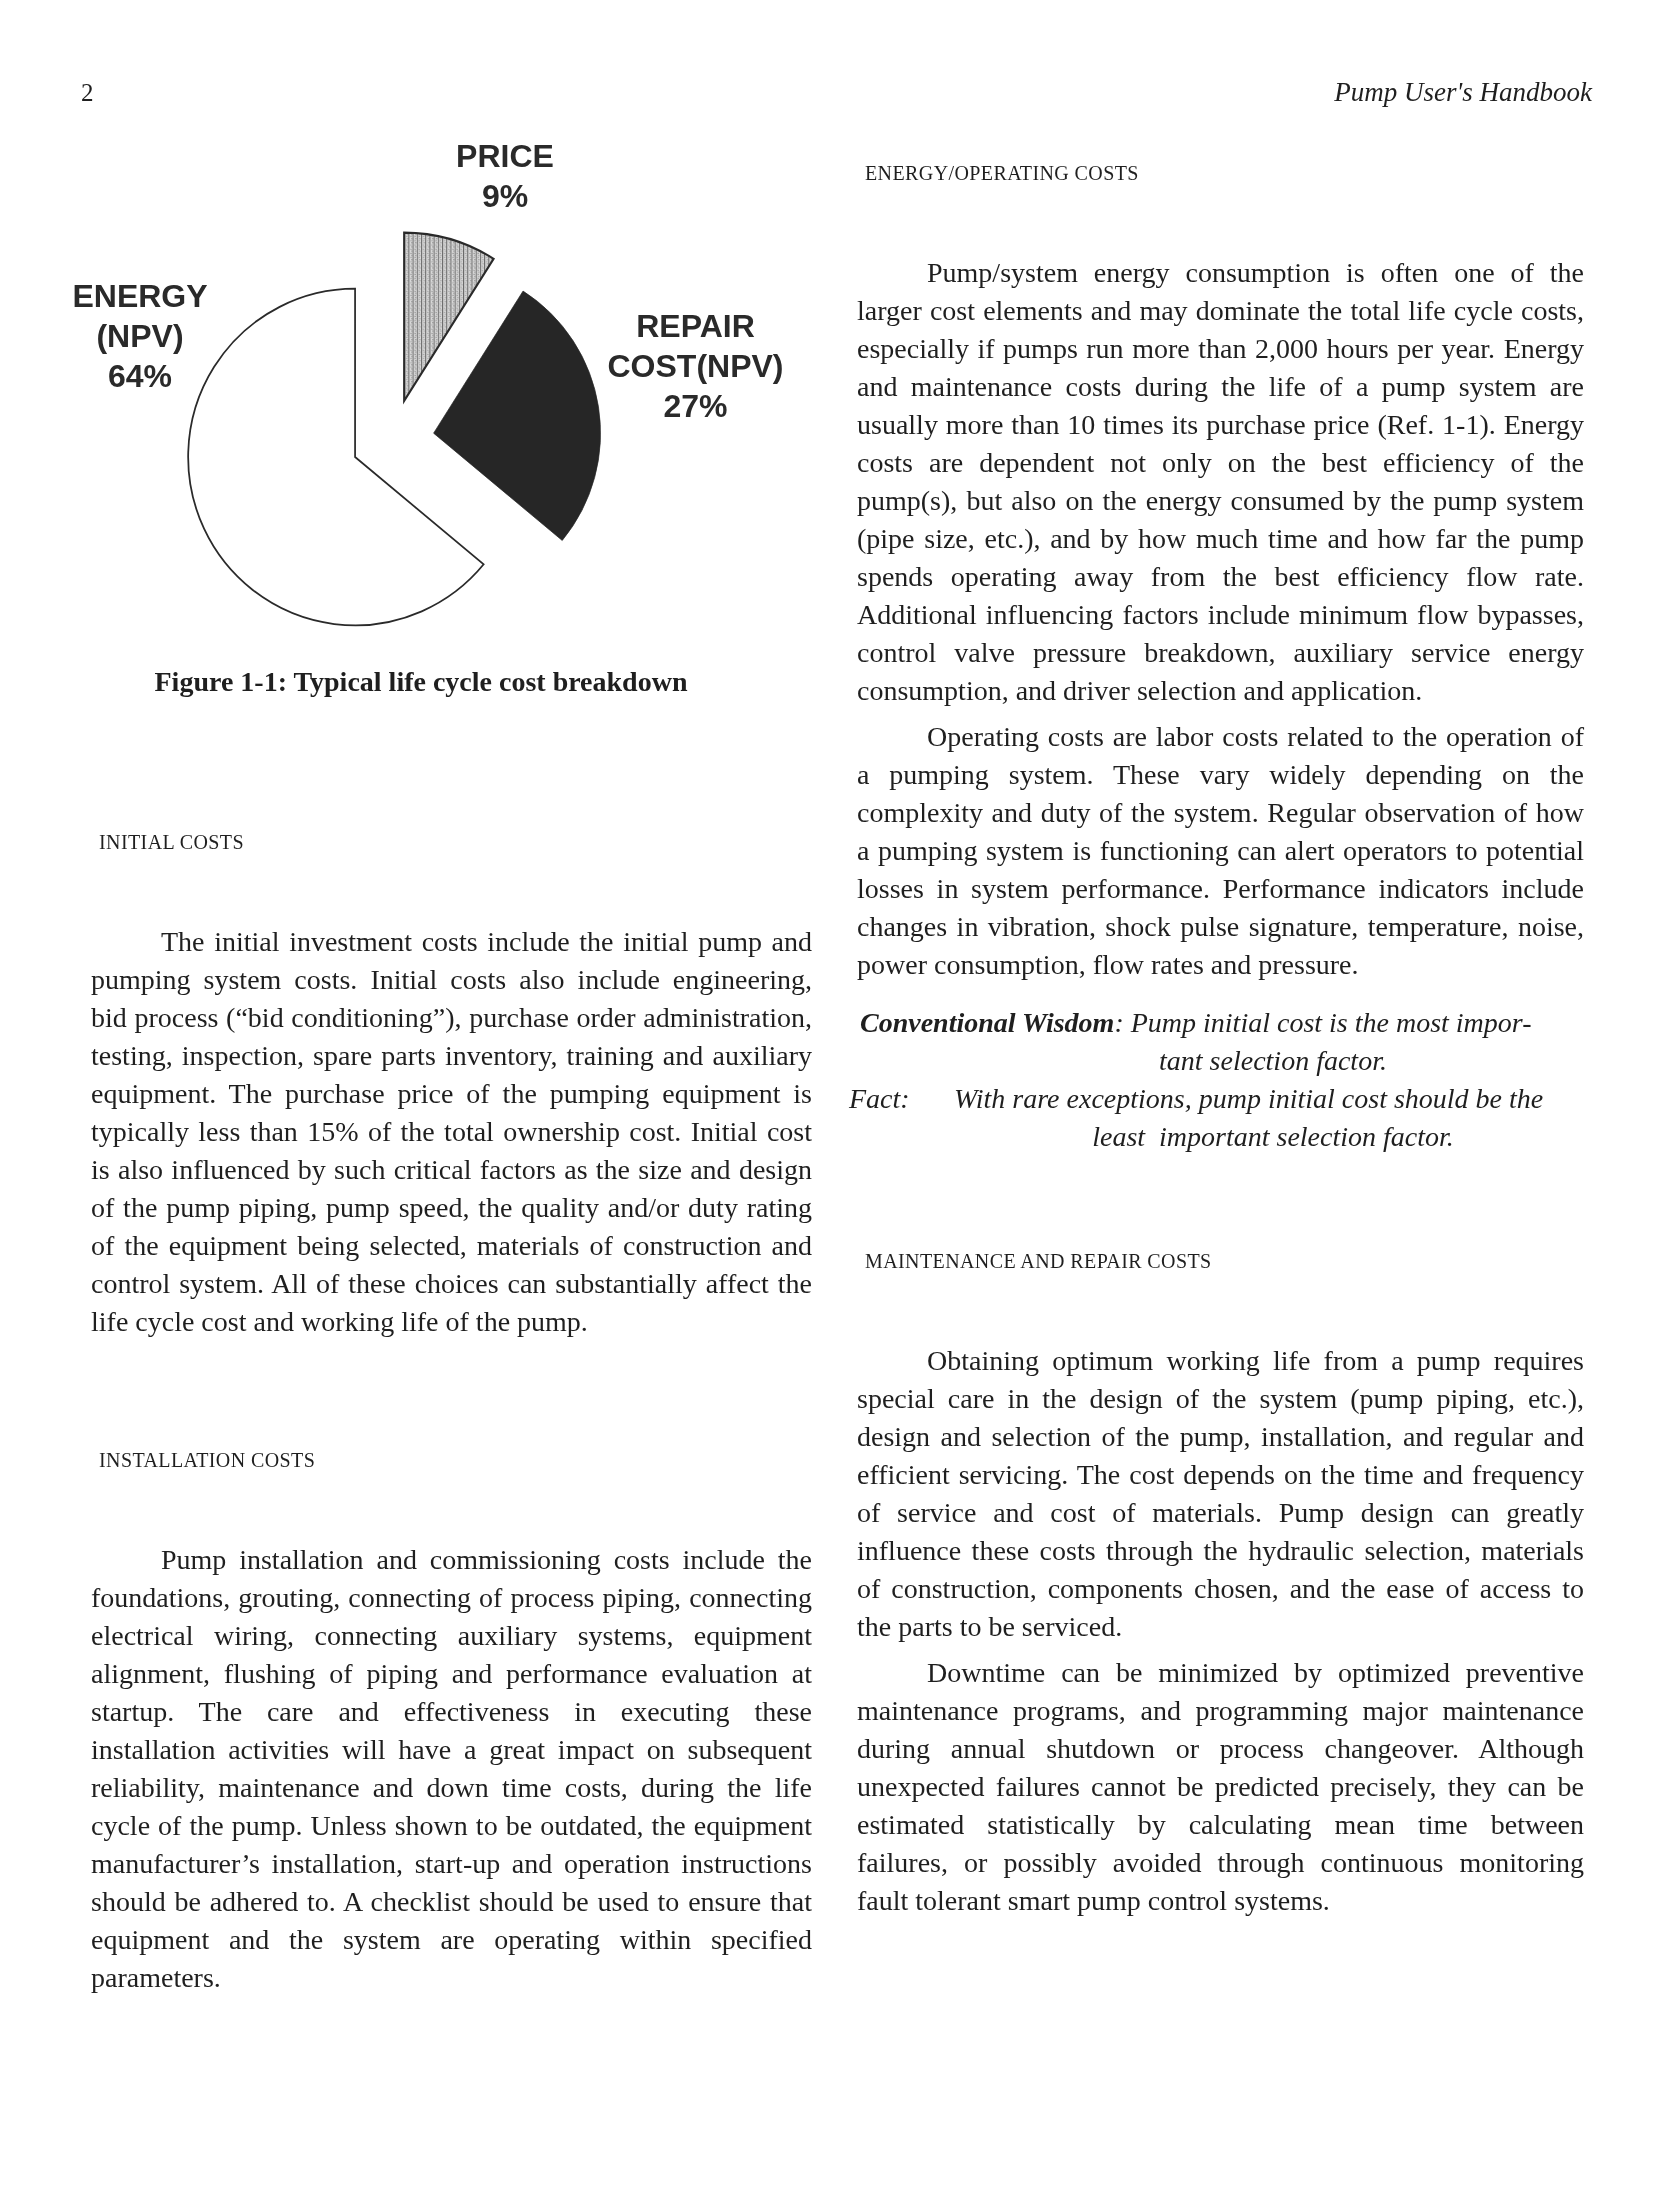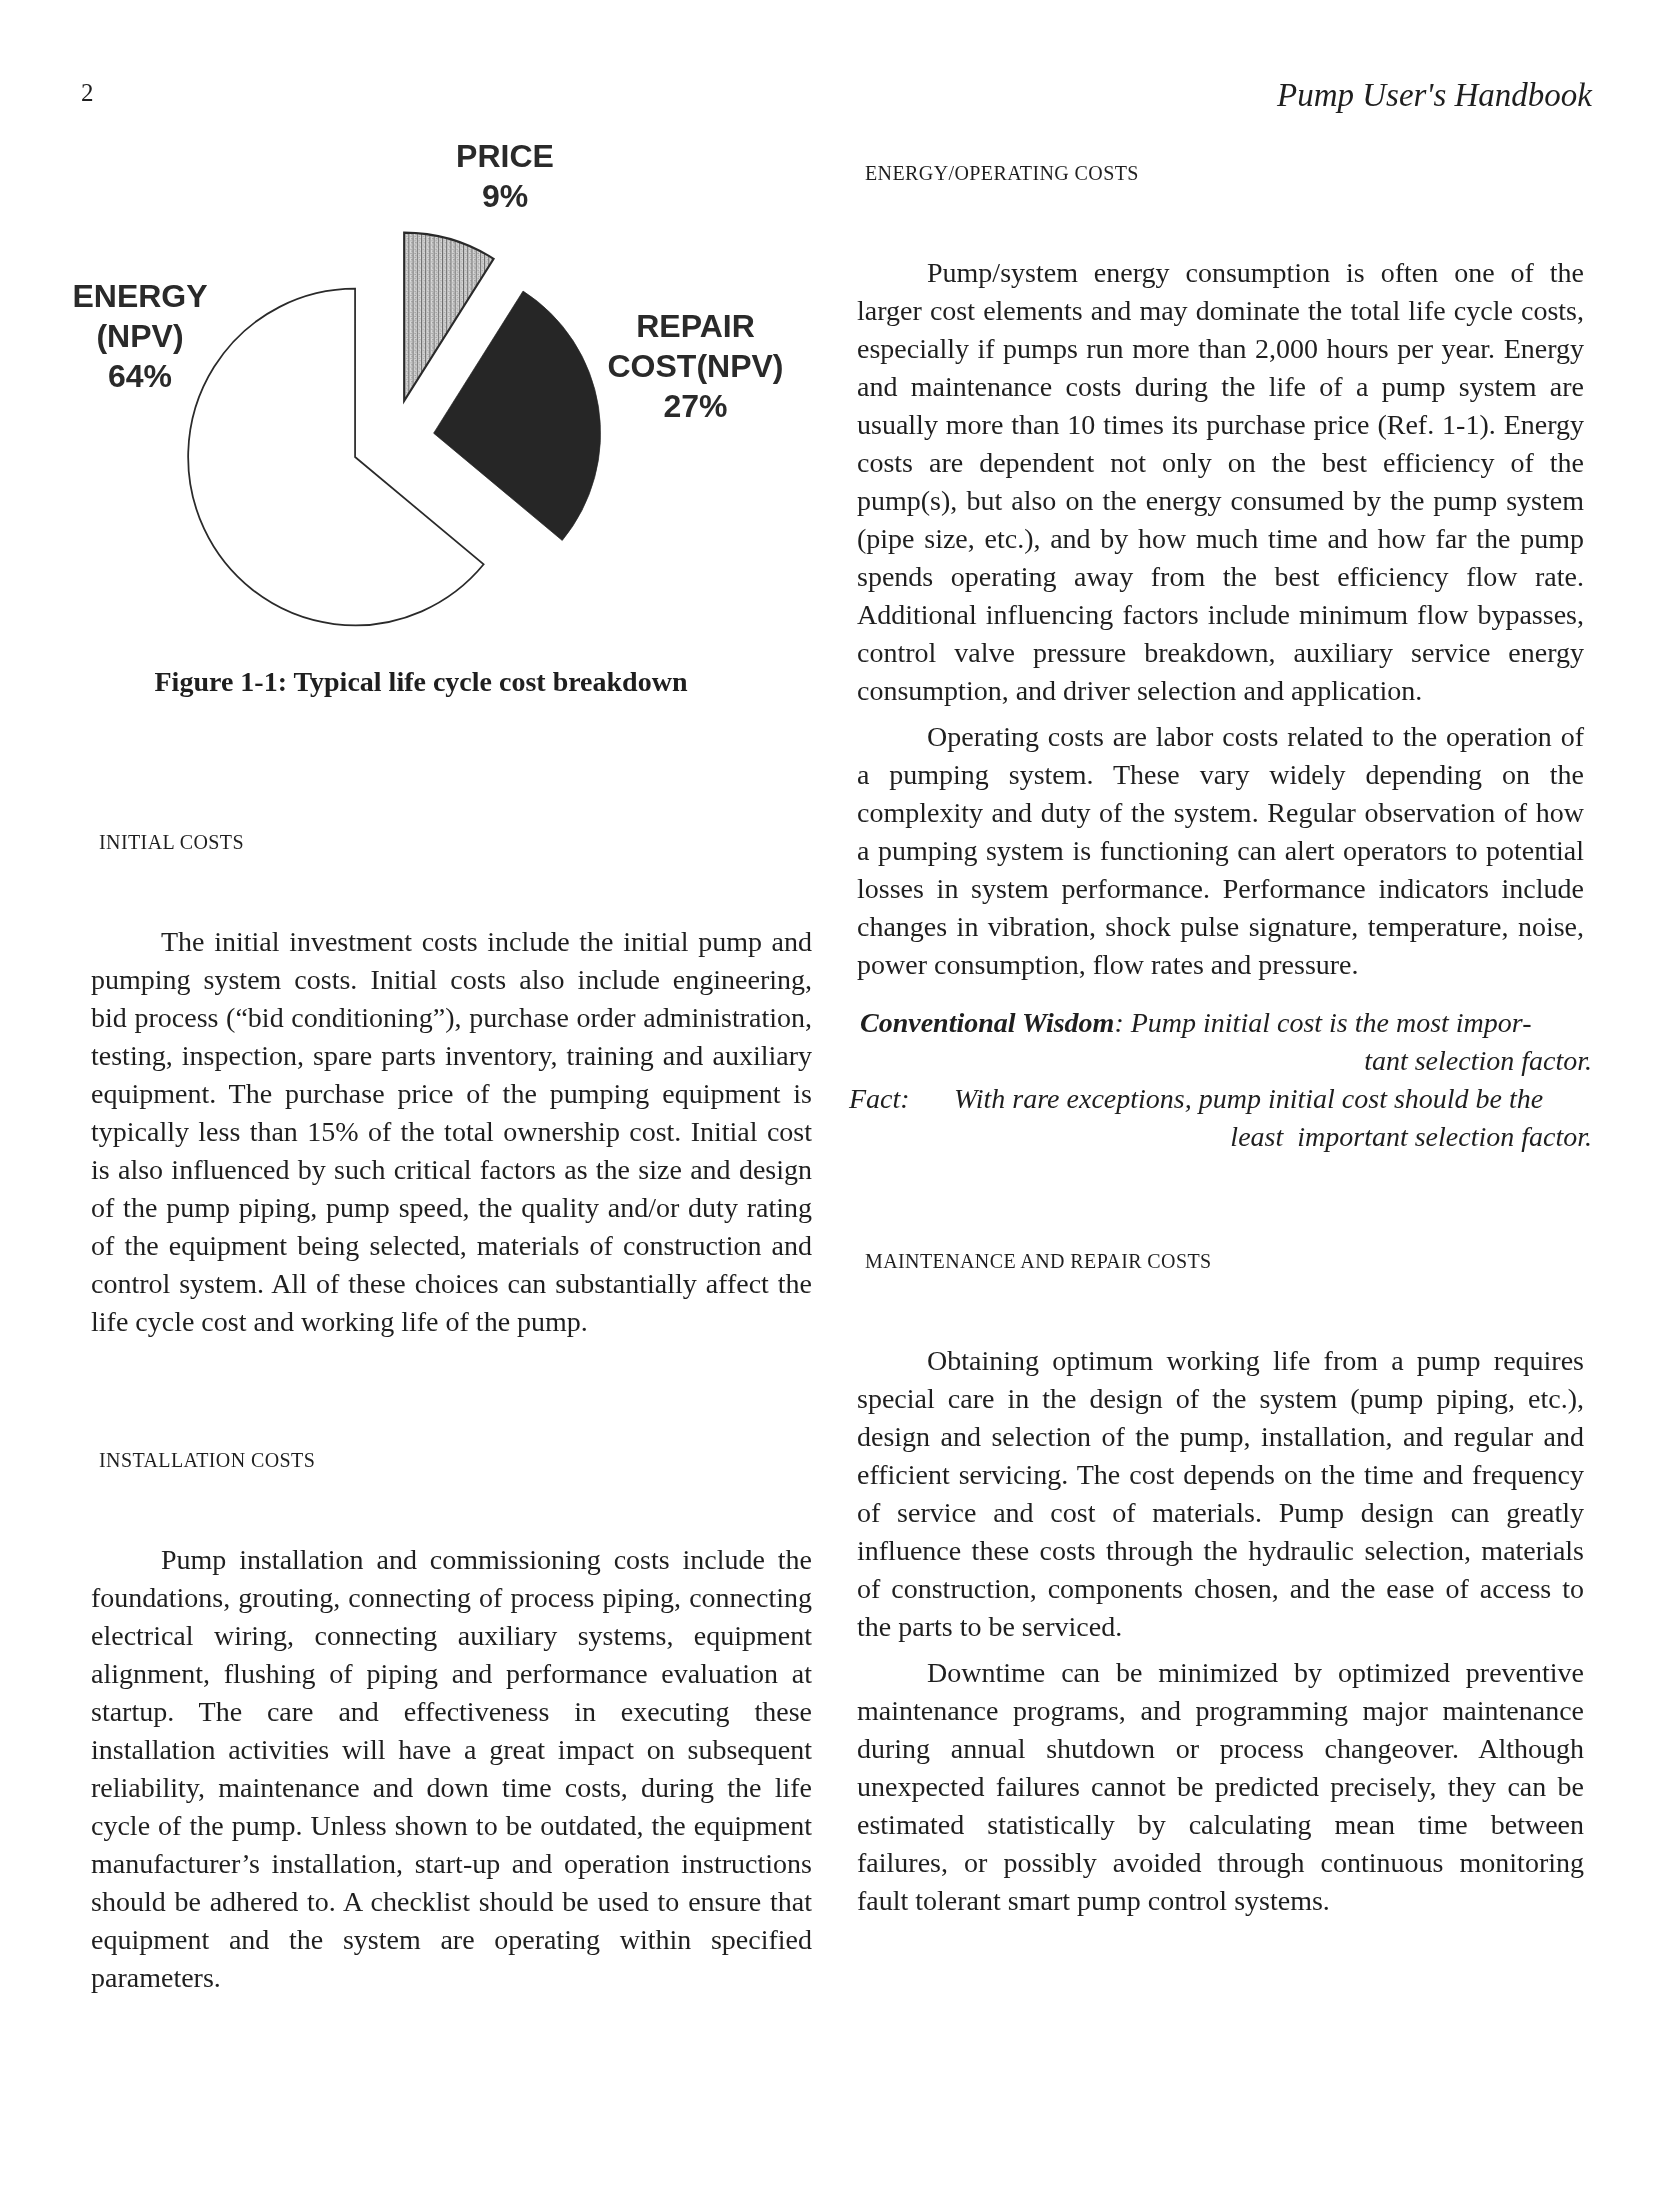--- a/index.html
+++ b/index.html
@@ -1,21 +1,21 @@
 <!DOCTYPE html>
 <html style="font-size:11.2px"><head>
 <meta charset="utf-8">
 <style>
   html, body { margin: 0; padding: 0; background: #ffffff; }
   body { width: 1675px; height: 2205px; position: relative; overflow: hidden; color: #1f1f1f; }
   .serif { font-family: "Liberation Serif", "DejaVu Serif", serif; }
   .abs { position: absolute; }
 
   #page-number { left: 81px; top: 79px; font-size: 25px; }
-  #running-head { right: 83px; top: 77px; font-size: 33px; font-style: italic; }
+  #running-head { right: 83px; top: 77px; font-size: 27px; font-style: italic; }
 
   
   #figure { left: 0; top: 126px; width: 842px; height: 590px; }
   #pie-svg { position: absolute; left: 0; top: 0; }
   .pie-label { position: absolute; font-family: "Liberation Sans", "DejaVu Sans", sans-serif; font-weight: bold; font-size: 32px; line-height: 40px; text-align: center; color: #2a2a2a; }
   #label-price { left: 435px; top: 9.8px; width: 140px; }
   #label-energy { left: 56px; top: 150px; width: 168px; }
   #label-repair { left: 590px; top: 180px; width: 211px; }
   #caption { left: 70px; top: 540px; width: 702px; text-align: center; font-size: 28px; font-weight: bold; }
 
@@ -26,21 +26,21 @@
   .heading { font-size: 20px; letter-spacing: 0.4px; text-transform: none; margin: 16px; }
   p { margin: 8px; text-indent: 70px; }
   .gap-heading-after { height: 38px; }
   .gap-section { height: 76px; }
 
   .cw-block { margin-top: 19.7px; font-style: italic; }
   .cw-row { display: flex; }
   .cw-term { font-weight: bold; font-style: italic; white-space: nowrap; margin-left: 11px; }
   .cw-fact-term { width: 105px; flex: 0 0 105px; font-weight: normal; font-style: italic; }
   .cw-text { text-align: left; }
-  .cw-indent { padding-left: 105px; text-align: right; }
+  .cw-indent { padding-left: 105px; text-align: center; }
 </style>
 </head>
 <body>
 
 <div id="page-number" class="abs serif">2</div>
 <div id="running-head" class="abs serif">Pump User's Handbook</div>
 
 <div id="figure" class="abs">
   <svg id="pie-svg" width="842" height="533" viewBox="0 0 1200 760">
     <defs>

